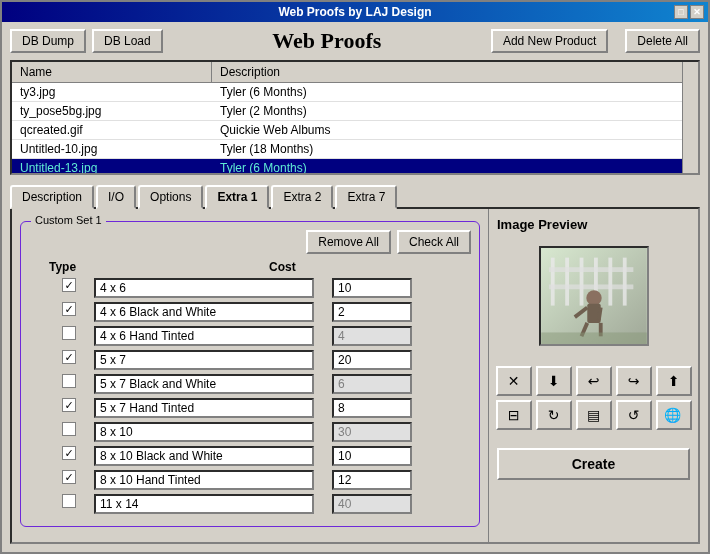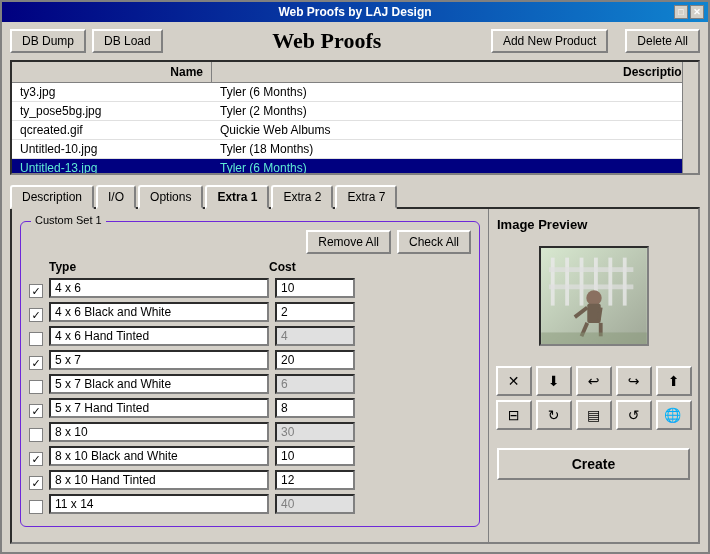--- a/index.html
+++ b/index.html
@@ -87,23 +87,23 @@
       position: relative;
     }
     .table-header {
       display: grid;
       grid-template-columns: 200px 1fr;
       background: #d4d0c8;
       border-bottom: 1px solid #808080;
     }
     .table-header-cell {
       padding: 3px 8px;
-      font-weight: bold;
+      font-weight: normal;
       border-right: 1px solid #808080;
-      text-align: right;
+      text-align: left;
     }
     .table-row {
       display: grid;
       grid-template-columns: 200px 1fr;
       border-bottom: 1px solid #e0e0e0;
     }
     .table-row.selected {
       background: #000080;
       color: #5eead4;
     }
@@ -245,23 +245,24 @@
       font-size: 12px;
       width: 240px;
       padding-left: 20px;
     }
     .col-cost-header {
       font-weight: bold;
       font-size: 12px;
     }
     .product-row {
       display: flex;
-      align-items: flex-end;
+      align-items: flex-start;
       margin-bottom: 4px;
-      gap: 6px;
+      gap: 18px;
+      margin-left: 33px;
     }
     .checkbox {
       width: 14px;
       height: 14px;
       border: 1px solid #808080;
       background: white;
       display: flex;
       align-items: center;
       justify-content: center;
       cursor: pointer;

